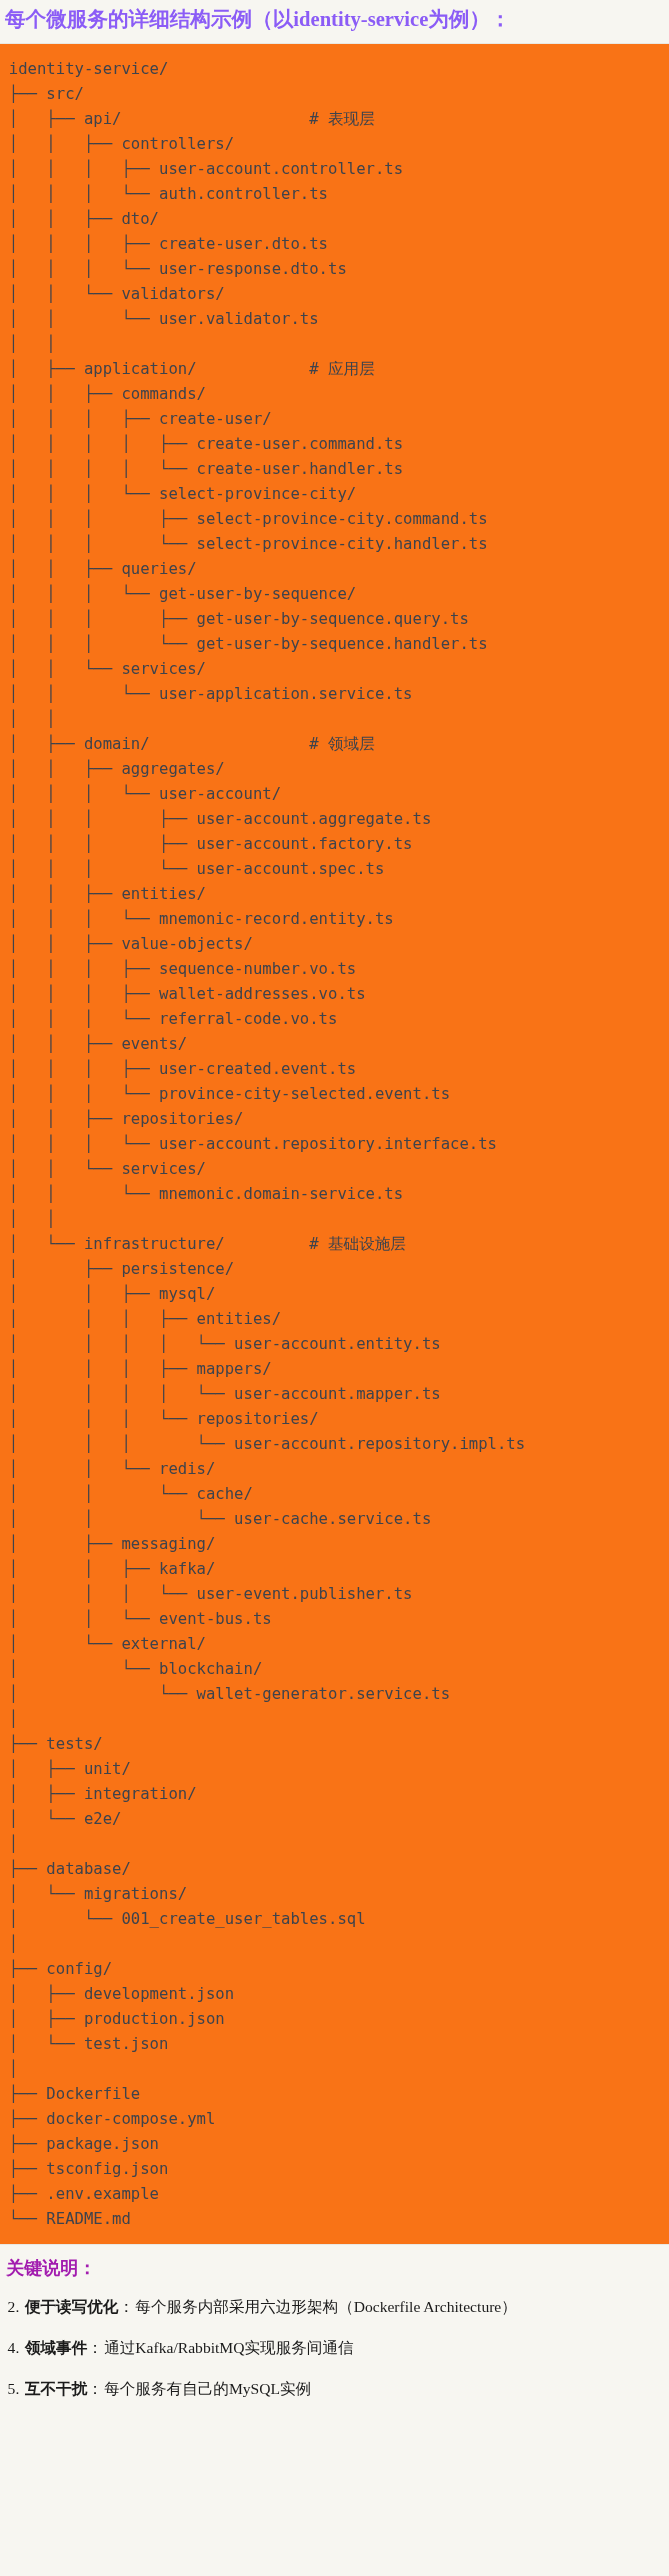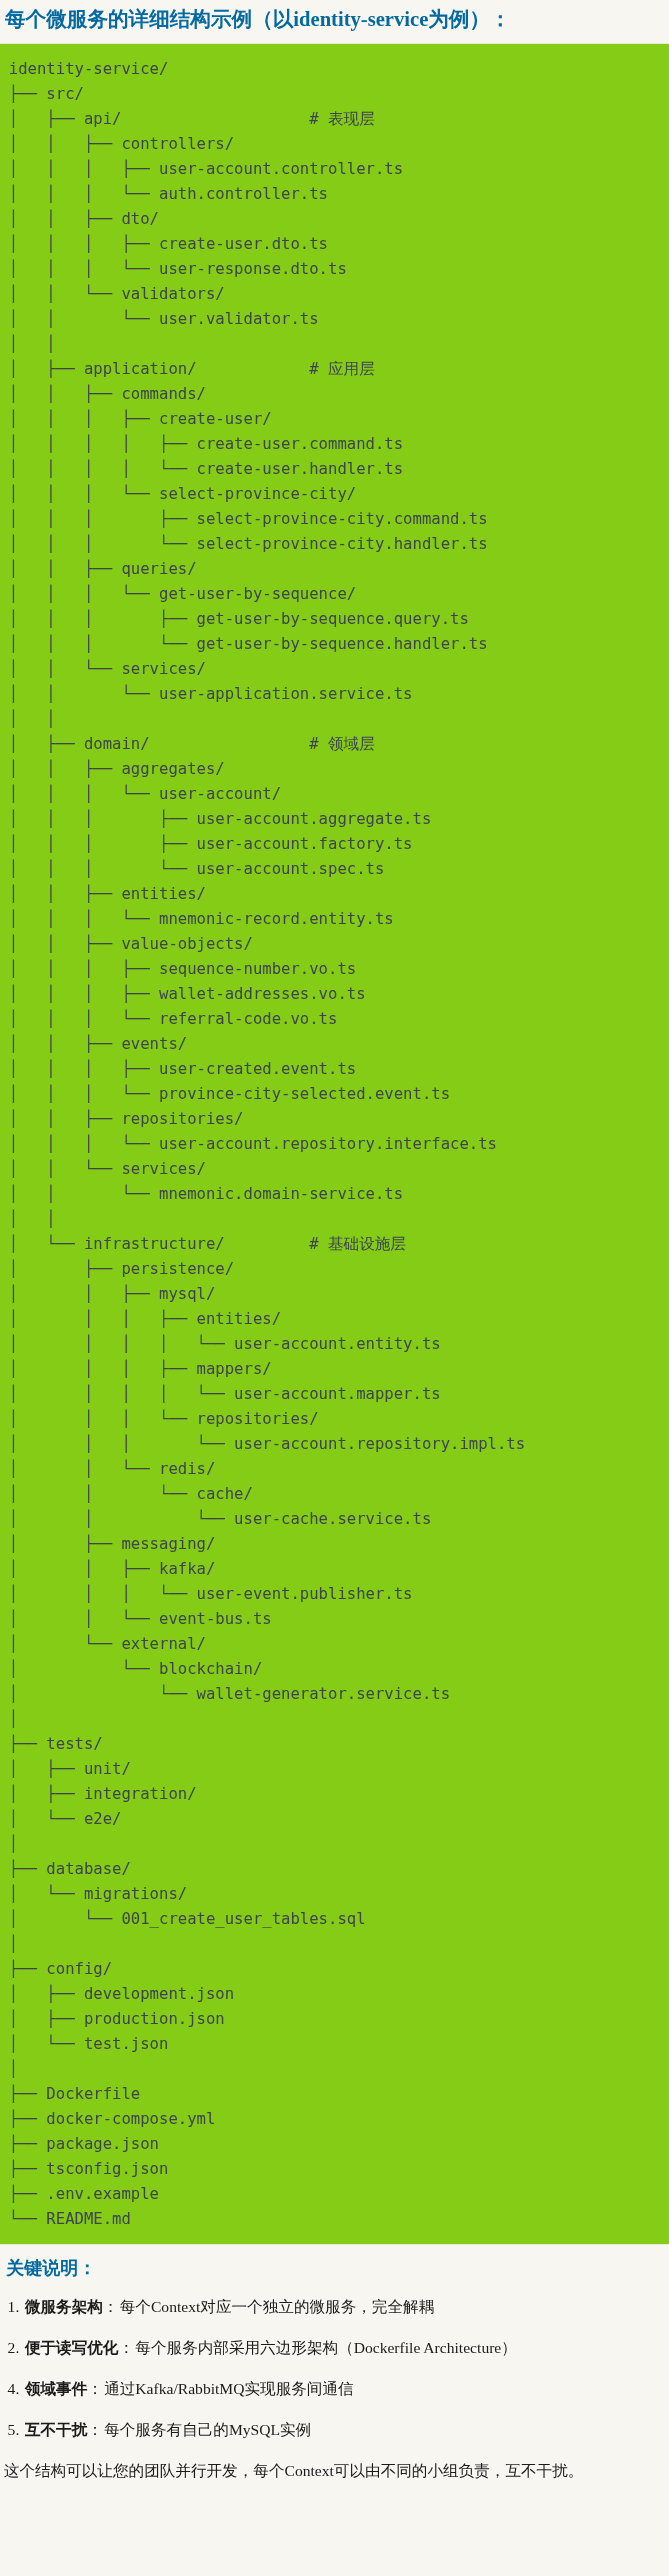--- a/index.html
+++ b/index.html
@@ -10,27 +10,27 @@
     overflow: hidden;
     font-family: "Liberation Serif", serif;
   }
   .page { width: 100%; height: 100%; }
 
   .title {
     margin: 6.3px 5px 10px 5px;
     font-family: "Liberation Serif", serif;
     font-size: 20.6px;
     font-weight: bold;
-    color: #0369a1;
+    color: #8b5cf6;
     line-height: 1.3;
     white-space: nowrap;
   }
 
   .code-block {
-    background: #84cc16;
+    background: #f97316;
     border-top: 1.3px solid #e9e8e2;
     border-bottom: 1.3px solid #e9e8e2;
     padding: 12.5px 8.8px;
   }
   .tree {
     margin: 0;
     font-family: "DejaVu Sans Mono", monospace;
     font-size: 15.6px;
     line-height: 25px;
     color: #3e434c;
@@ -38,21 +38,21 @@
   }
 
   .notes {
     padding: 0 6.3px;
     color: #1b1b1b;
   }
   .notes-heading {
     margin: 11.3px 0 16.3px 0;
     font-size: 18px;
     font-weight: bold;
-    color: #0369a1;
+    color: #a21caf;
   }
   .note-item {
     font-size: 15.6px;
     line-height: 19px;
     margin: 0 0 22px 1.3px;
   }
   .note-num { margin-right: 5.6px; }
   .note-label { font-weight: bold; }
   .note-colon { margin-right: 1.3px; }
   .notes-footer {
@@ -155,23 +155,21 @@
 ├── package.json
 ├── tsconfig.json
 ├── .env.example
 └── README.md</pre>
   </div>
 
   <div class="notes">
     <h2 class="notes-heading">关键说明：</h2>
 
     <div class="notes-list">
-        <div class="note-item"><span class="note-num">1.</span><span class="note-label">微服务架构</span><span class="note-colon">：</span><span class="note-desc">每个Context对应一个独立的微服务，完全解耦</span></div>
         <div class="note-item"><span class="note-num">2.</span><span class="note-label">便于读写优化</span><span class="note-colon">：</span><span class="note-desc">每个服务内部采用六边形架构（Dockerfile Architecture）</span></div>
         <div class="note-item"><span class="note-num">4.</span><span class="note-label">领域事件</span><span class="note-colon">：</span><span class="note-desc">通过Kafka/RabbitMQ实现服务间通信</span></div>
         <div class="note-item"><span class="note-num">5.</span><span class="note-label">互不干扰</span><span class="note-colon">：</span><span class="note-desc">每个服务有自己的MySQL实例</span></div>
       </div>
 
-    <p class="notes-footer">这个结构可以让您的团队并行开发，每个Context可以由不同的小组负责，互不干扰。</p>
   </div>
 
 </div>
 
 
 </body></html>

